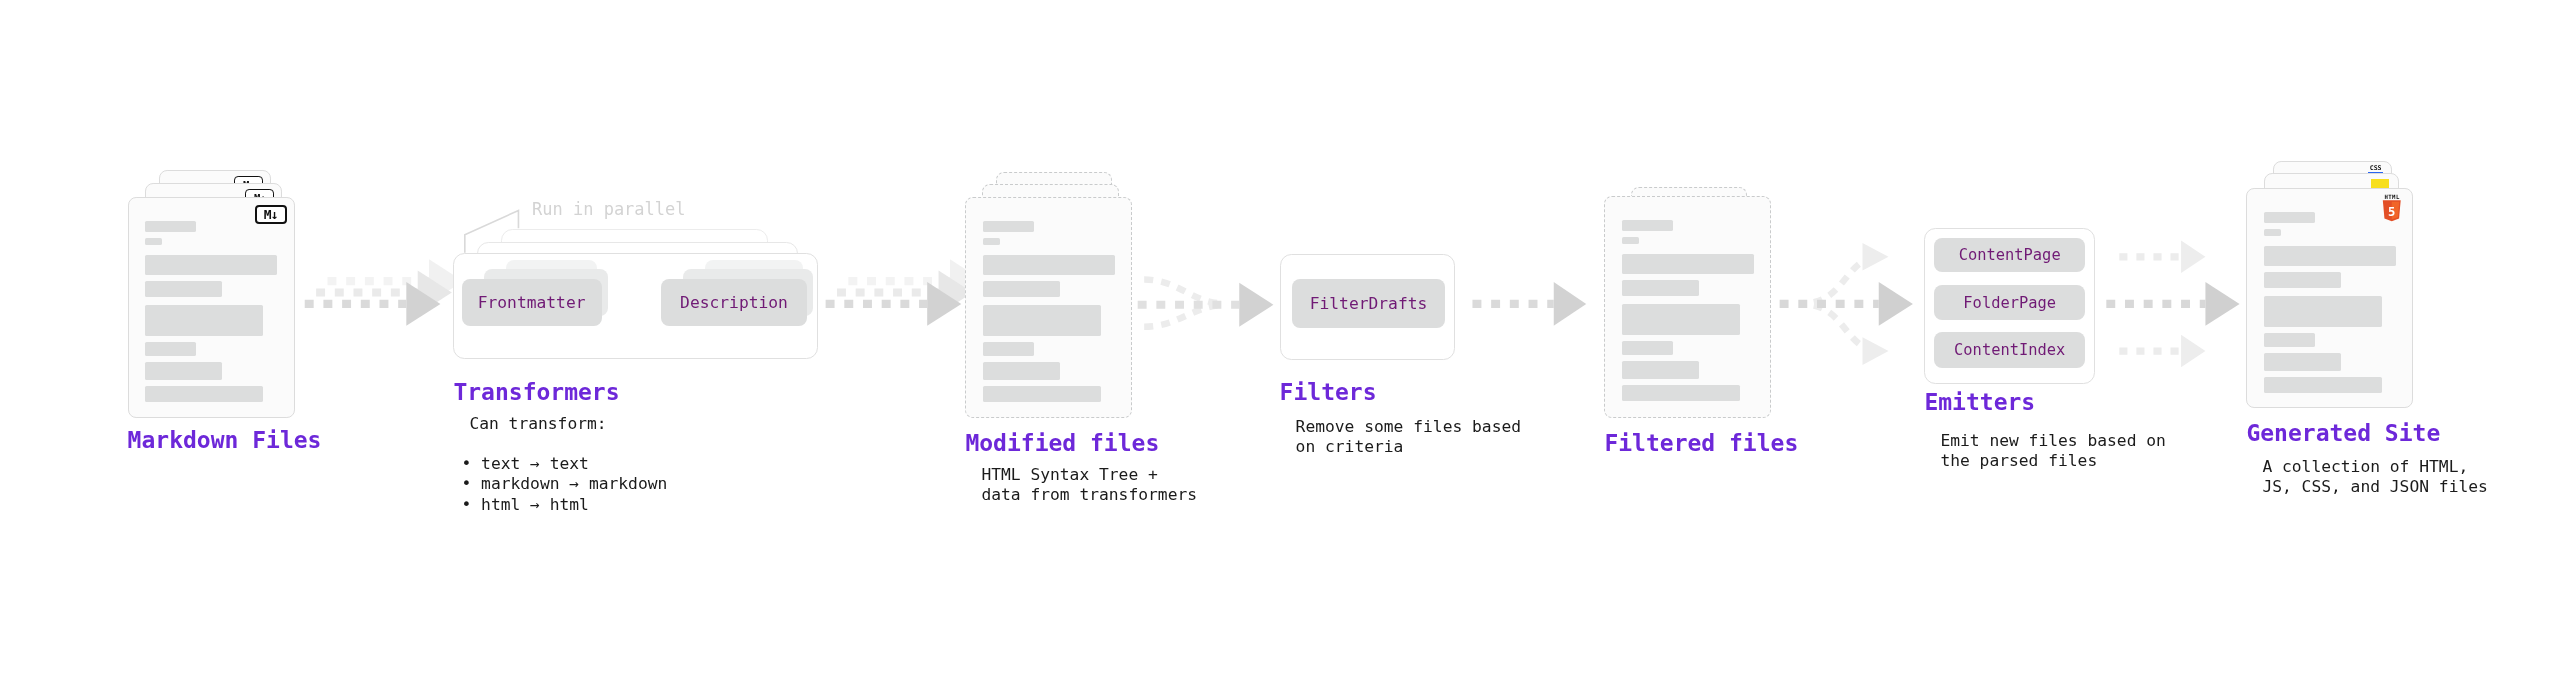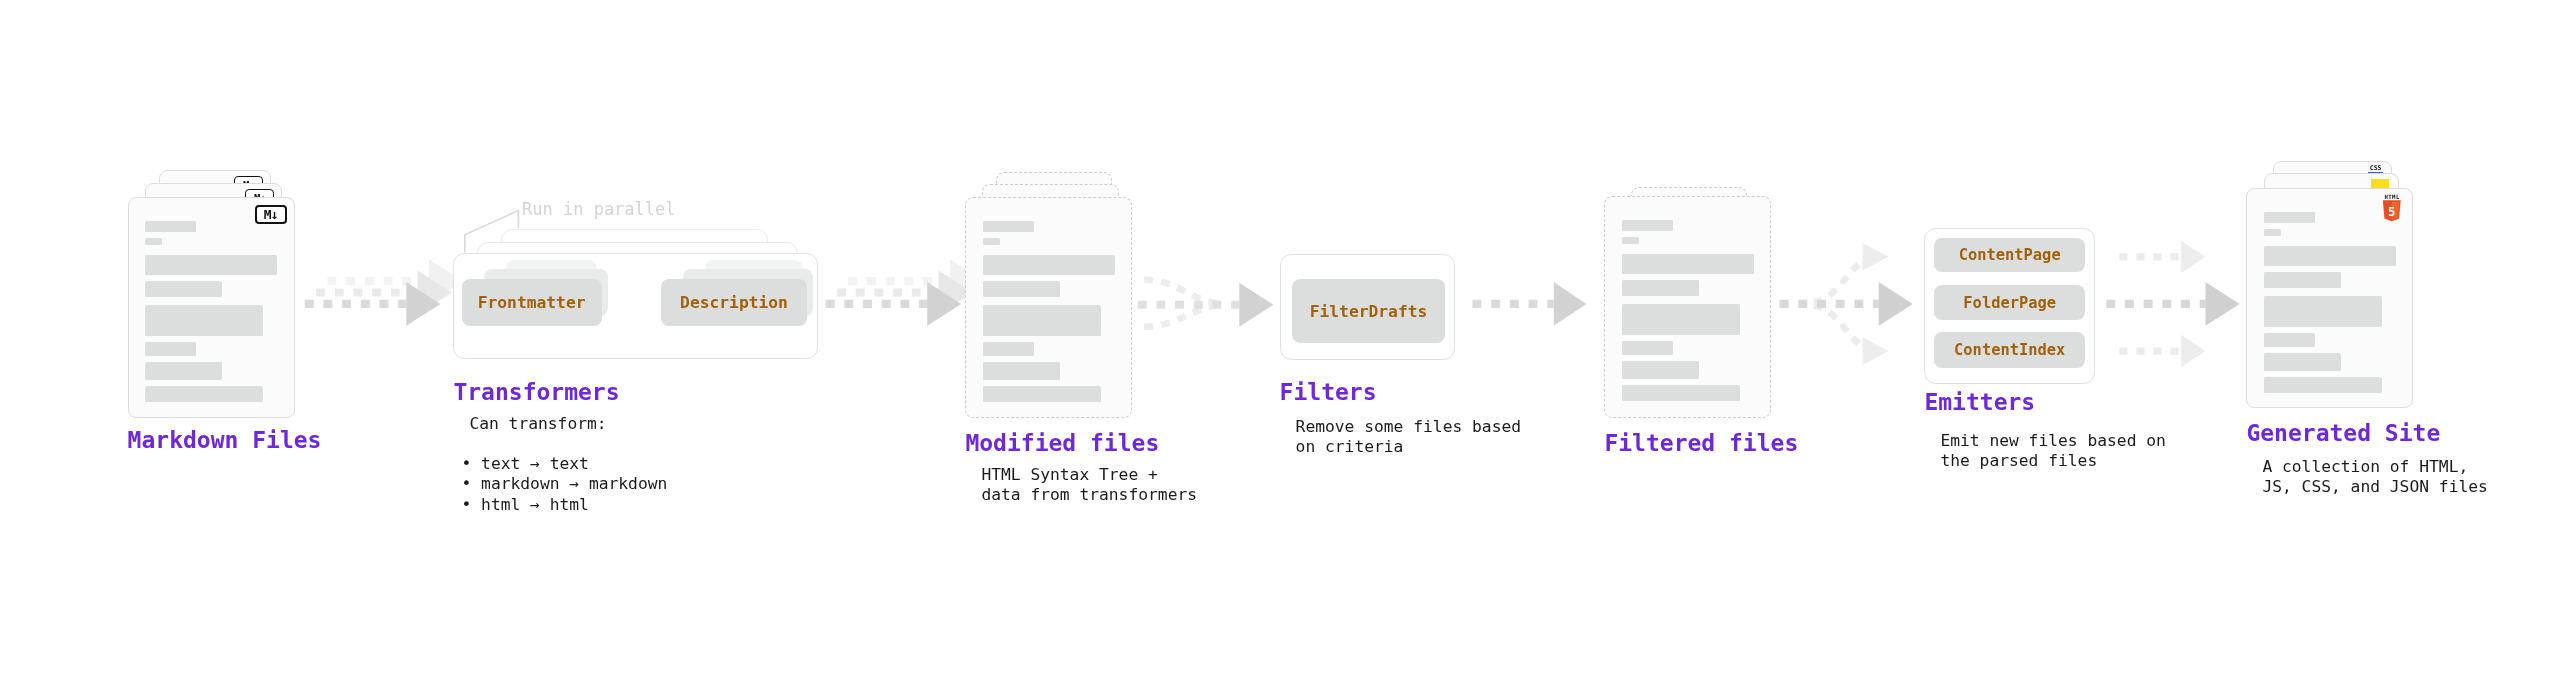--- a/index.html
+++ b/index.html
@@ -40,21 +40,21 @@
   .html5-badge .html5-word { font-size:5.7px; font-weight:700; color:#111; letter-spacing:0.4px; line-height:6.5px; }
 
   
   .frame { position:absolute; background:#ffffff; border:1.6px solid #e0e0e0; border-radius:11.4px; box-sizing:border-box; }
   .frame.mid  { border-color:#e7e7e7; }
   .frame.back { border-color:#ececec; }
 
   
   .pill { position:absolute; background:#dcdddd; border-radius:8.1px;
     display:flex; align-items:center; justify-content:center;
-    font-size:16.3px; font-weight:700; color:#a16207; white-space:nowrap;text-align:right; }
+    font-size:16.3px; font-weight:400; color:#701a75; white-space:nowrap;text-align:right; }
   .pill.ghost1 { background:#e9eaea; }
   .pill.ghost2 { background:#f2f3f3; }
 
   
   .stage-title { position:absolute; font-size:23px; font-weight:600; color:#6d28d9; white-space:nowrap; }
   .stage-desc  { position:absolute; font-size:16.3px; font-weight:400; color:#1b1b1b; line-height:20.3px; white-space:nowrap;margin-left:16px; }
   .bullets { position:absolute; font-size:16.3px; font-weight:400; line-height:20.3px; white-space:nowrap; padding-left:8.1px;margin-top:19px; }
   .annotation { position:absolute; font-size:17px; font-weight:500; color:#d3d3d3; white-space:nowrap; }
 </style>
 </head>
@@ -156,21 +156,21 @@
         <div class="bar b5"></div>
           <div class="bar b6"></div>
           <div class="bar b7"></div>
           <div class="bar b8"></div>
       </div>
     </div>
     <div class="stage-title" style="left:1.6px; top:268px;">Markdown Files</div>
   </div>
 
   <div class="stage" style="left:451px; top:199px;">
-    <div class="annotation" style="left:71px; top:0px;">Run in parallel</div>
+    <div class="annotation" style="left:81px; top:0px;">Run in parallel</div>
 
     <div class="frame back" style="left:50px; top:30px; width:267px; height:106px;"></div>
     <div class="frame mid" style="left:26px; top:43px; width:321px; height:106px;"></div>
     <div class="frame" style="left:2.4px;  top:54px; width:365px; height:106px;"></div>
 
     <div class="pill ghost2" style="left:55px; top:61px; width:91px; height:47px;"></div>
     <div class="pill ghost1" style="left:33px; top:70px; width:124px; height:47px;"></div>
     <div class="pill" style="left:10.6px; top:80px; width:140px; height:47px;">Frontmatter</div>
 
     <div class="pill ghost2" style="left:254px; top:61px; width:98px; height:47px;"></div>
@@ -203,21 +203,21 @@
     </div>
     <div class="stage-title" style="left:2.4px; top:271px;">Modified files</div>
     <div class="stage-desc" style="left:2.4px; top:306px;">
       <div>HTML Syntax Tree +</div>
       <div>data from transformers</div>
     </div>
   </div>
 
   <div class="stage" style="left:1278px; top:252px;">
     <div class="frame" style="left:1.6px; top:1.6px; width:175px; height:106px;"></div>
-    <div class="pill" style="left:14px; top:27px; width:153px; height:64px;">FilterDrafts</div>
+    <div class="pill" style="left:14px; top:27px; width:153px; height:49px;">FilterDrafts</div>
     <div class="stage-title" style="left:1.6px; top:127px;">Filters</div>
     <div class="stage-desc" style="left:1.6px; top:165px;">
       <div>Remove some files based</div>
       <div>on criteria</div>
     </div>
   </div>
 
   <div class="stage" style="left:1602px; top:159px;">
     <div class="doc dashed" style="left:29px; top:28px; width:116px; height:49px; z-index:1;"></div>
     <div class="doc dashed" style="left:2.4px; top:37px; width:167px; height:222px; z-index:2;">

